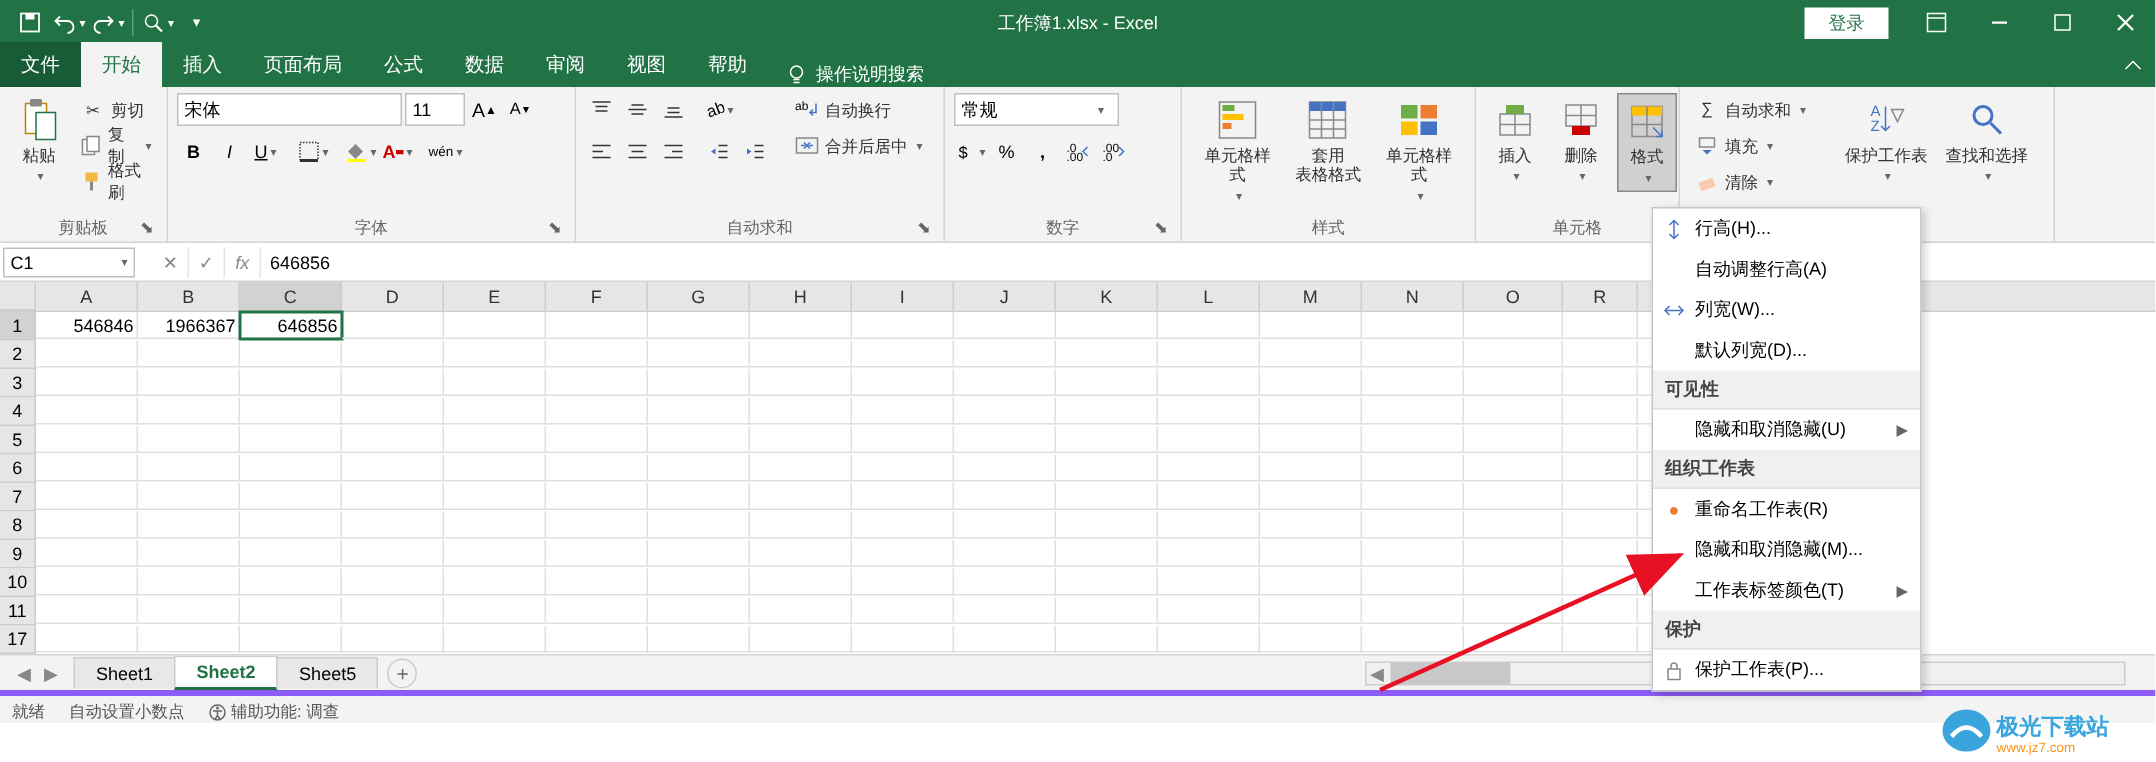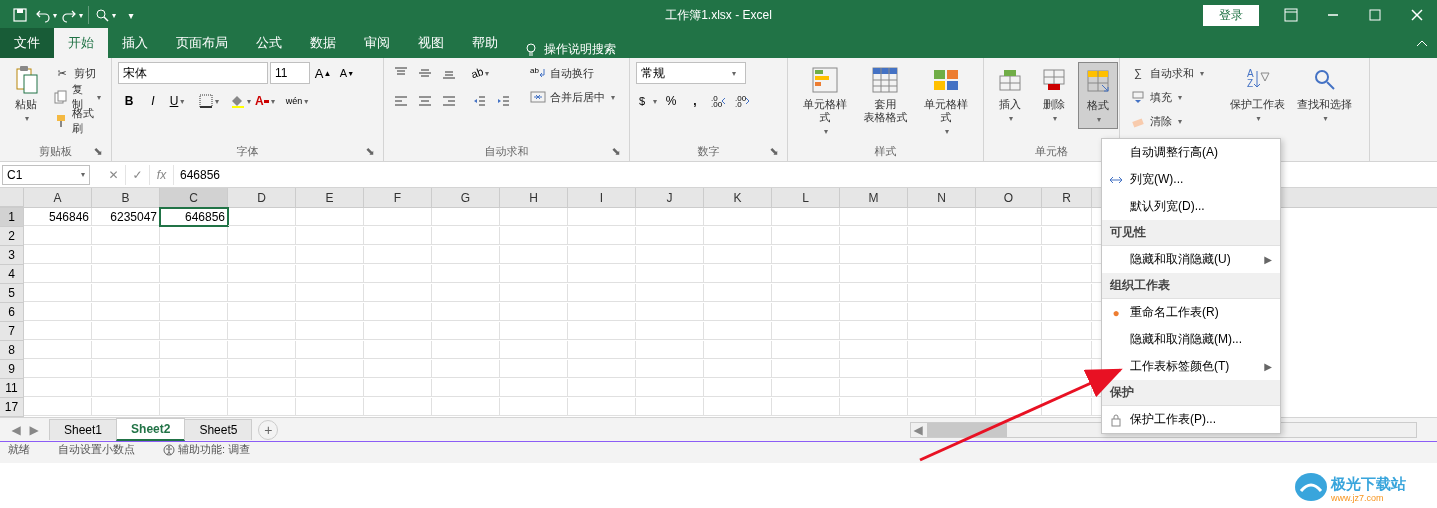--- a/index.html
+++ b/index.html
@@ -71,21 +71,21 @@
 .sheet-bar { height: 24px; border-top: 1px solid #d4d4d4; display: flex; align-items: center; background: #f3f3f3; position: relative; }
 .sheet-nav { display: flex; gap: 2px; padding: 0 8px; }
 .sheet-nav-btn { width: 16px; height: 16px; cursor: pointer; color: #888; display: flex; align-items: center; justify-content: center; }
 .sheet-tab { padding: 3px 14px; border: 1px solid #ccc; border-bottom: none; background: #fff; font-size: 12px; cursor: pointer; margin-left: -1px; }
 .sheet-tab.active { background: #fff; border-bottom: 2px solid #217346; color: #217346; font-weight: bold; }
 .sheet-tab.inactive { background: #e8e8e8; }
 .sheet-add { width: 20px; height: 20px; display: flex; align-items: center; justify-content: center; cursor: pointer; margin-left: 6px; border: 1px solid #ccc; border-radius: 50%; font-size: 14px; color: #666; }
 .hscroll { position: absolute; right: 20px; left: 910px; height: 16px; top: 4px; background: #f0f0f0; border: 1px solid #ccc; }
 
 
-.status-bar { height: 22px; background: #f3f3f3; border-top: 1px solid #8b5cf6; display: flex; align-items: flex-start; font-size: 11px; color: #555; padding: 0 8px; gap: 28px; }
+.status-bar { height: 22px; background: #f3f3f3; border-top: 4px solid #8b5cf6; display: flex; align-items: flex-end; font-size: 11px; color: #555; padding: 0 8px; gap: 16px; }
 
 
 .red-arrow { position: absolute; pointer-events: none; z-index: 200; }
 
 
 .watermark { position: absolute; right: 4px; bottom: 2px; z-index: 300; pointer-events: none; }
 
 .caret-down { font-size: 8px; color: #666; margin-left: 2px; }
 .format-btn-active { background: #d0d0d0; border: 1px solid #888; }
 </style>
@@ -581,21 +581,21 @@
         <div class="ch" style="width: 66px;">O</div>
         <div class="ch" style="width: 50px;">R</div>
         <div class="ch" style="width: 68px;">S</div>
         <div class="ch" style="width: 68px;">T</div>
       </div>
   </div>
   <div class="grid-body" id="grid-body">
       <div class="grid-row">
         <div class="rh active">1</div>
         <div class="cell" style="width: 68px;">546846</div>
-        <div class="cell" style="width: 68px;">6235047</div>
+        <div class="cell" style="width: 68px;">1966367</div>
         <div class="cell sel-cell" style="width: 68px;">646856</div>
         <div class="cell" style="width: 68px;"></div>
         <div class="cell" style="width: 68px;"></div>
         <div class="cell" style="width: 68px;"></div>
         <div class="cell" style="width: 68px;"></div>
         <div class="cell" style="width: 68px;"></div>
         <div class="cell" style="width: 68px;"></div>
         <div class="cell" style="width: 68px;"></div>
         <div class="cell" style="width: 68px;"></div>
         <div class="cell" style="width: 68px;"></div>
@@ -768,20 +768,41 @@
         <div class="cell" style="width: 68px;"></div>
         <div class="cell" style="width: 68px;"></div>
         <div class="cell" style="width: 68px;"></div>
         <div class="cell" style="width: 68px;"></div>
         <div class="cell" style="width: 66px;"></div>
         <div class="cell" style="width: 50px;"></div>
         <div class="cell" style="width: 68px;"></div>
         <div class="cell" style="width: 68px;"></div>
       </div>
       <div class="grid-row">
+        <div class="rh">10</div>
+        <div class="cell" style="width: 68px;"></div>
+        <div class="cell" style="width: 68px;"></div>
+        <div class="cell" style="width: 68px;"></div>
+        <div class="cell" style="width: 68px;"></div>
+        <div class="cell" style="width: 68px;"></div>
+        <div class="cell" style="width: 68px;"></div>
+        <div class="cell" style="width: 68px;"></div>
+        <div class="cell" style="width: 68px;"></div>
+        <div class="cell" style="width: 68px;"></div>
+        <div class="cell" style="width: 68px;"></div>
+        <div class="cell" style="width: 68px;"></div>
+        <div class="cell" style="width: 68px;"></div>
+        <div class="cell" style="width: 68px;"></div>
+        <div class="cell" style="width: 68px;"></div>
+        <div class="cell" style="width: 66px;"></div>
+        <div class="cell" style="width: 50px;"></div>
+        <div class="cell" style="width: 68px;"></div>
+        <div class="cell" style="width: 68px;"></div>
+      </div>
+      <div class="grid-row">
         <div class="rh">11</div>
         <div class="cell" style="width: 68px;"></div>
         <div class="cell" style="width: 68px;"></div>
         <div class="cell" style="width: 68px;"></div>
         <div class="cell" style="width: 68px;"></div>
         <div class="cell" style="width: 68px;"></div>
         <div class="cell" style="width: 68px;"></div>
         <div class="cell" style="width: 68px;"></div>
         <div class="cell" style="width: 68px;"></div>
         <div class="cell" style="width: 68px;"></div>
@@ -813,20 +834,28 @@
         <div class="cell" style="width: 68px;"></div>
         <div class="cell" style="width: 66px;"></div>
         <div class="cell" style="width: 50px;"></div>
         <div class="cell" style="width: 68px;"></div>
         <div class="cell" style="width: 68px;"></div>
       </div>
     </div>
 </div>
 
 <div class="format-menu">
+  <div class="menu-item">
+      <span class="menu-item-icon">
+        <svg width="14" height="14">
+          <path d="M7 2 L7 12 M4 4 L7 1 L10 4 M4 10 L7 13 L10 10" stroke="#4472c4" fill="none"></path>
+        </svg>
+      </span>
+      <span>行高(H)...</span>
+    </div>
   <div class="menu-item">
       <span>自动调整行高(A)</span>
     </div>
   <div class="menu-item">
       <span class="menu-item-icon">
         <svg width="14" height="14">
           <path d="M2 7 L12 7 M4 4 L1 7 L4 10 M10 4 L13 7 L10 10" stroke="#4472c4" fill="none"></path>
         </svg>
       </span>
       <span>列宽(W)...</span>

